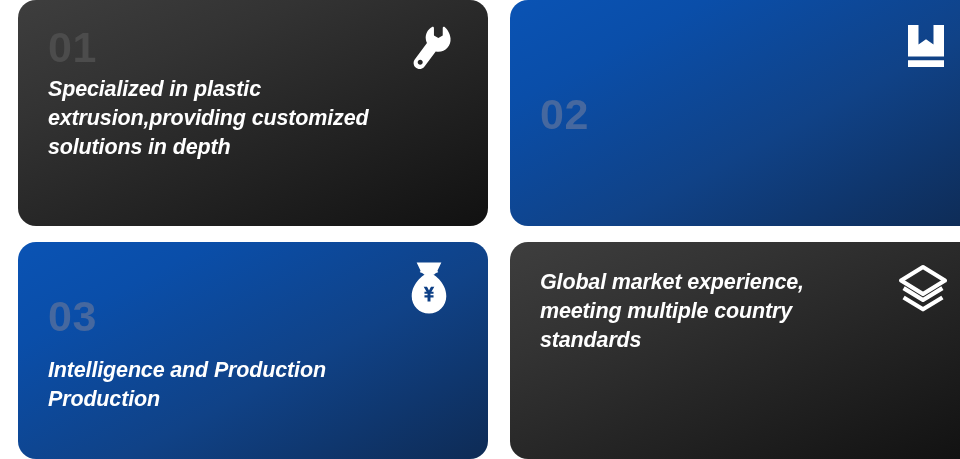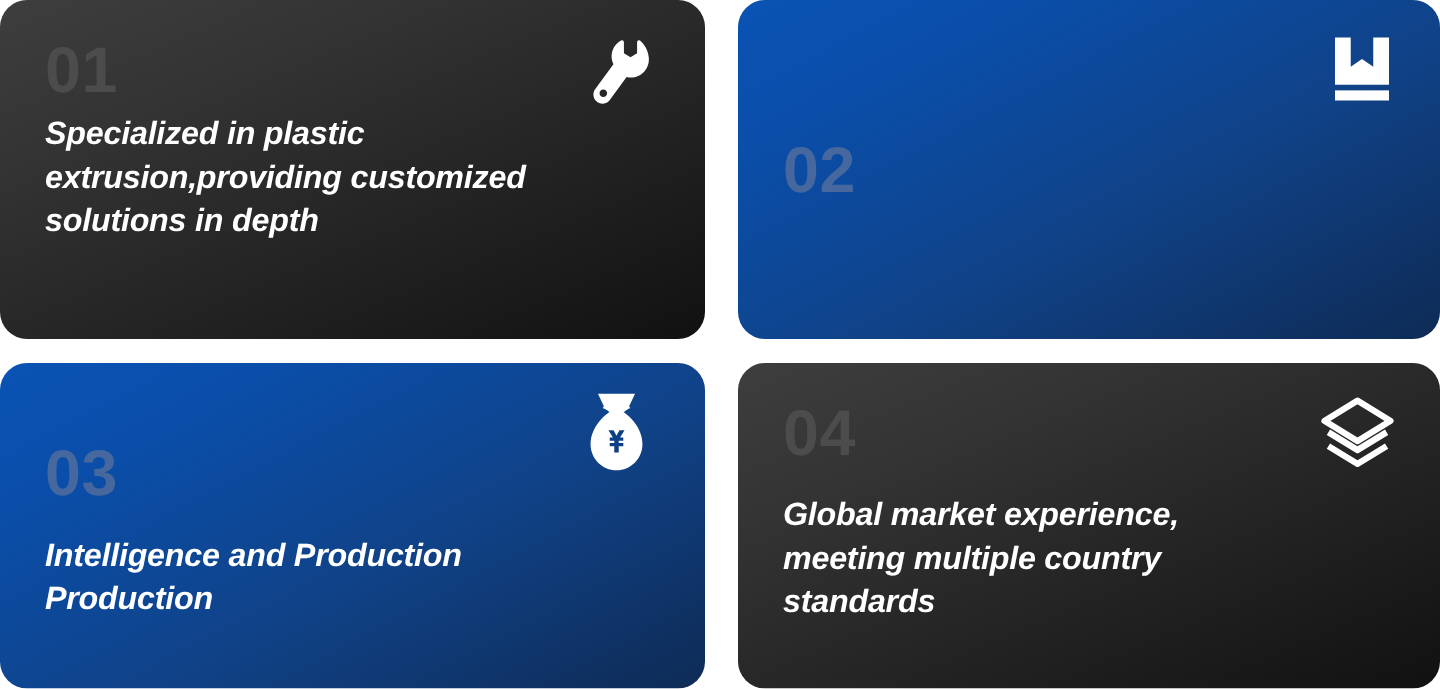--- a/index.html
+++ b/index.html
@@ -16,20 +16,21 @@
 
   .feature-grid {
     width: 960px;
     height: 459px;
     display: grid;
     grid-template-columns: 470px 468px;
     grid-template-rows: 226px 217px;
     column-gap: 22px;
     row-gap: 16px;
     box-sizing: border-box;
+    padding-left: 18px;
   }
 
   .feature-card {
     position: relative;
     border-radius: 18px;
     overflow: hidden;
     box-sizing: border-box;
     padding: 26px 26px 18px 20px;
     display: flex;
     flex-direction: column;
@@ -120,21 +121,20 @@
     <div class="card-icon icon-money">
       <svg viewBox="0 0 64 68" width="54" height="56" aria-hidden="true">
         <path fill="#ffffff" d="M17 3h30l-4.5 9.5c-.4.9.1 1.9 1 2.1 0 0-3.6 1.2-5.3 3.3h-12C24.5 15.8 20.5 14.6 20.5 14.6c.9-.2 1.4-1.2 1-2.1L17 3z"></path>
         <path fill="#ffffff" d="M33.7 13.6c-3.4 1.6-9.4 5-13.9 9.9C15 28.7 11 35.6 11 43.9 11 55.5 20.4 65 32 65s21-9.5 21-21.1c0-8.3-4-15.2-8.8-20.4-4.5-4.9-10.5-8.3-13.9-9.9h3.4z"></path>
         <path fill="#0d3f86" d="M25.5 32.5h4.1l2.4 4.6 2.4-4.6h4.1l-3.6 6h2.6v2.6h-3.7v1.8h3.7v2.6h-3.7v5h-3.6v-5h-3.7v-2.6h3.7v-1.8h-3.7v-2.6h2.6l-3.6-6z"></path>
       </svg>
     </div>
   </div>
 
   <div class="feature-card card-dark row2">
-    <div class="card-number">04</div>
     <div class="card-text">Global market experience,
 meeting multiple country
 standards</div>
     <div class="card-icon icon-layers">
       <svg viewBox="0 0 64 64" width="54" height="54" aria-hidden="true">
         <path fill="none" stroke="#ffffff" stroke-width="5" stroke-linejoin="round" d="M32 6 58 22 32 38 6 22z"></path>
         <path fill="none" stroke="#ffffff" stroke-width="5" stroke-linejoin="round" d="M9 31 32 45 55 31"></path>
         <path fill="none" stroke="#ffffff" stroke-width="5" stroke-linejoin="round" d="M9 42 32 56 55 42"></path>
       </svg>
     </div>

